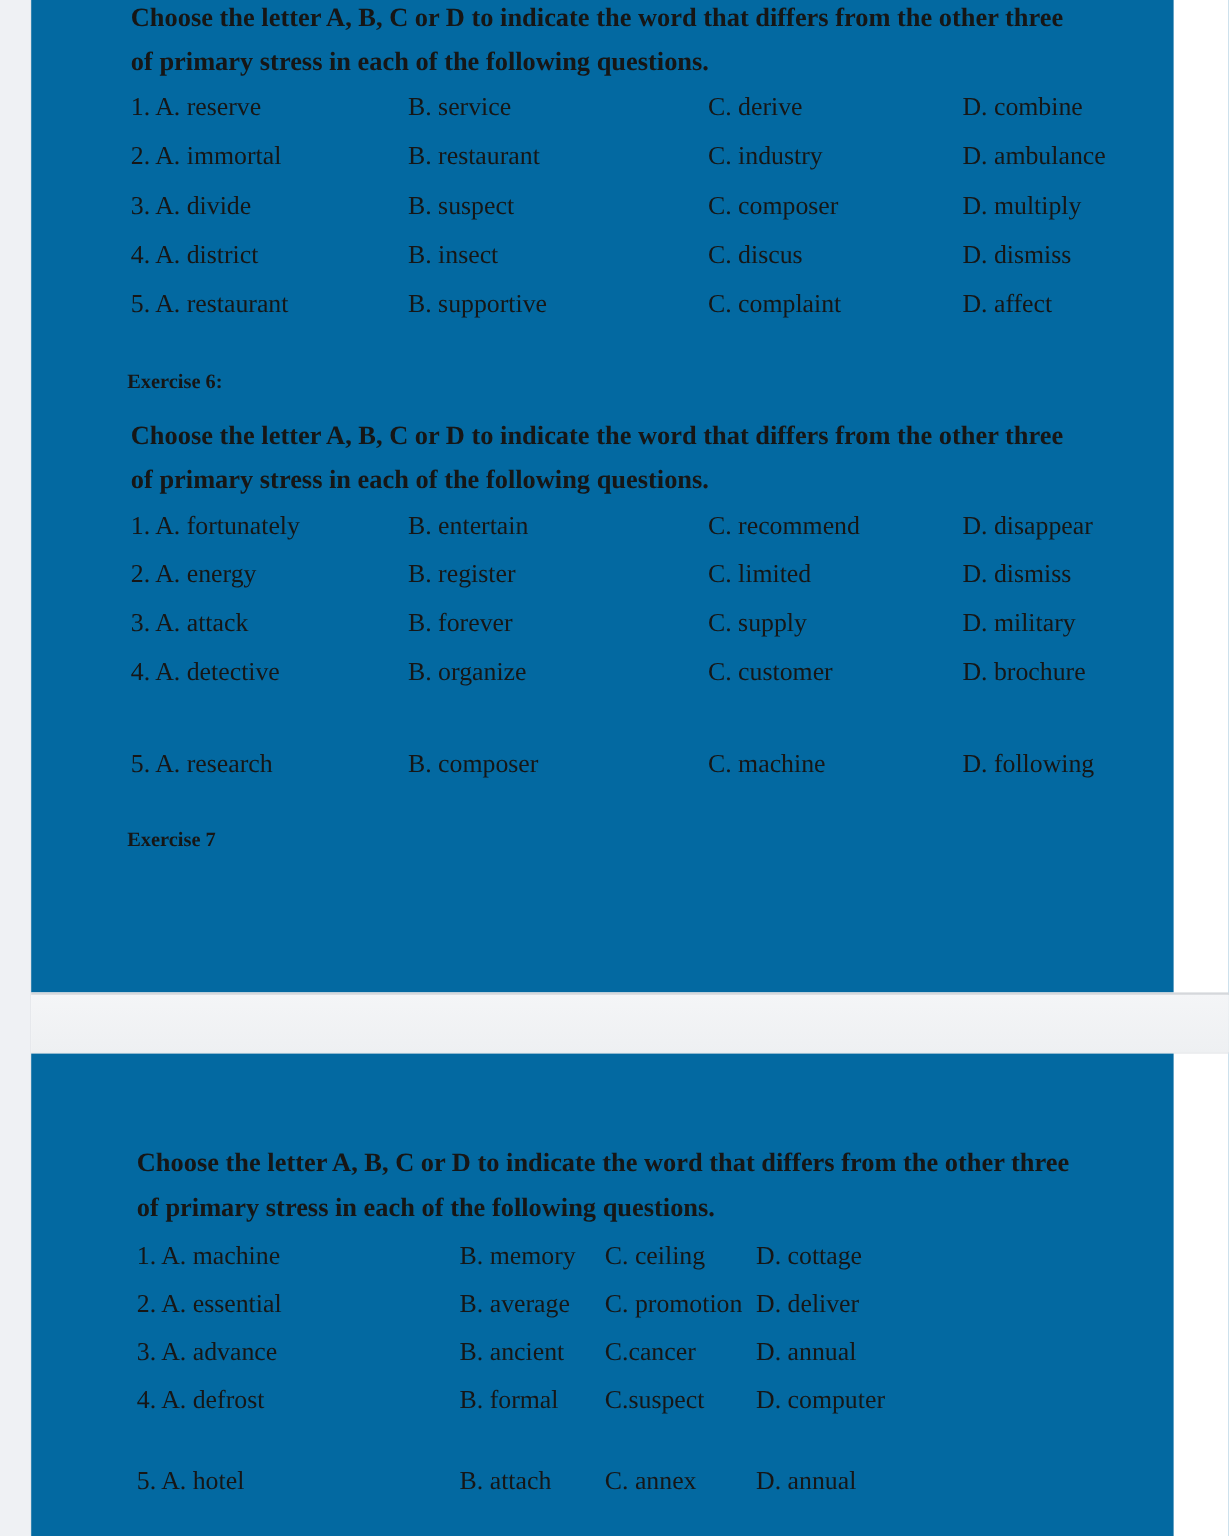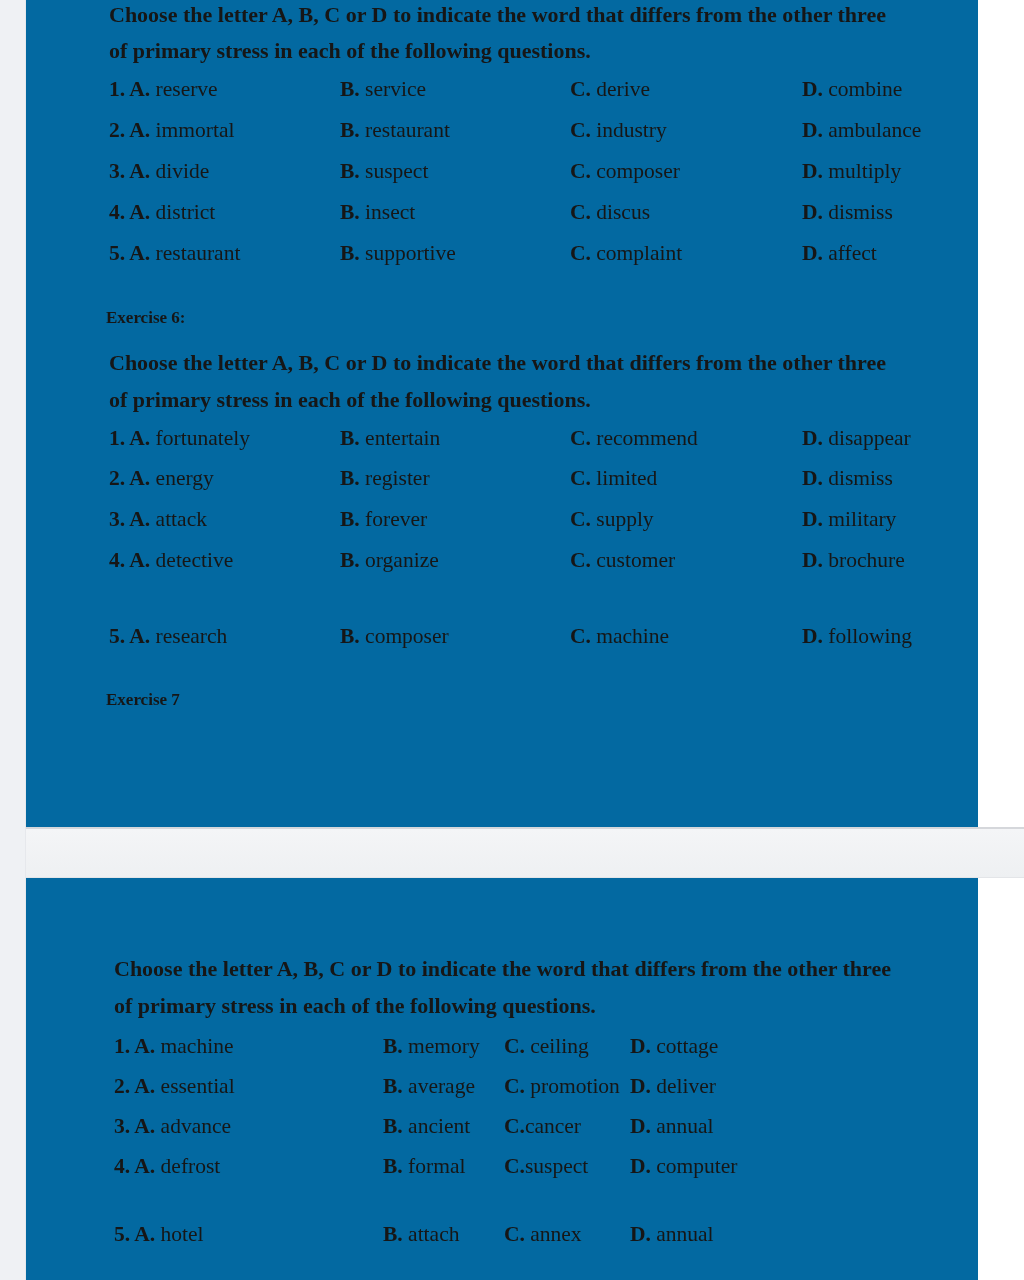--- a/index.html
+++ b/index.html
@@ -40,23 +40,23 @@
     position: absolute; left: 80px;
     font-weight: bold; font-size: 17px;
     white-space: nowrap;
   }
   .row {
     position: absolute; left: 83px; height: 28px;
     font-size: 21.5px; white-space: nowrap;
   }
   .page2 .row { left: 88px; }
   .cell { position: absolute; top: 0; }
-  .cell b { font-weight: bold; }
+  .cell b { font-weight: normal; }
   .c0 { left: 0; }
-  .g1 .c1 { left: 231px; } .g1 .c2 { left: 461px; } .g1 .c3 { left: 693px; }
+  .g1 .c1 { left: 231px; } .g1 .c2 { left: 481px; } .g1 .c3 { left: 693px; }
   .g2 .c1 { left: 233px; margin-left: 36px; } .g2 .c2 { left: 390px; text-align: center; } .g2 .c3 { left: 516px; }
 </style>
 </head>
 <body>
 
 <div class="gutter"></div>
 
 <div class="page page1">
 
   <div class="instr" style="top:2px">Choose the letter A, B, C or D to indicate the word that differs from the other three</div>

